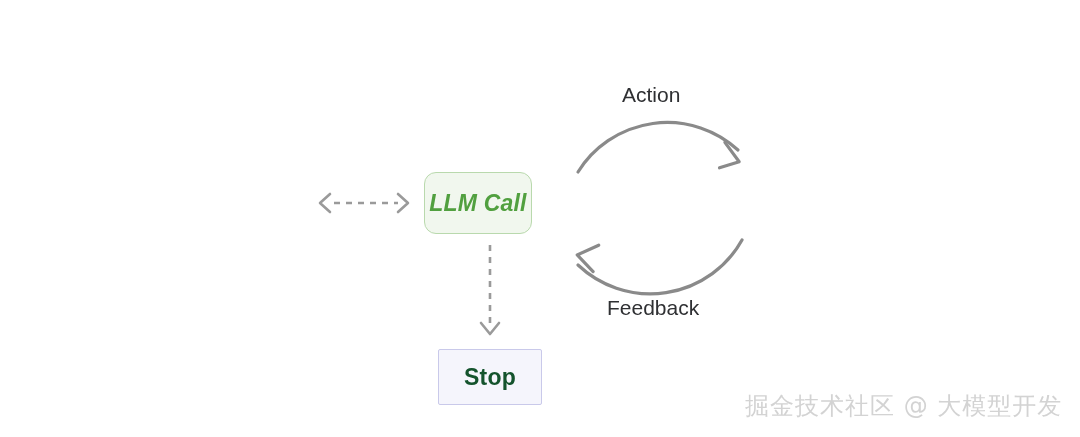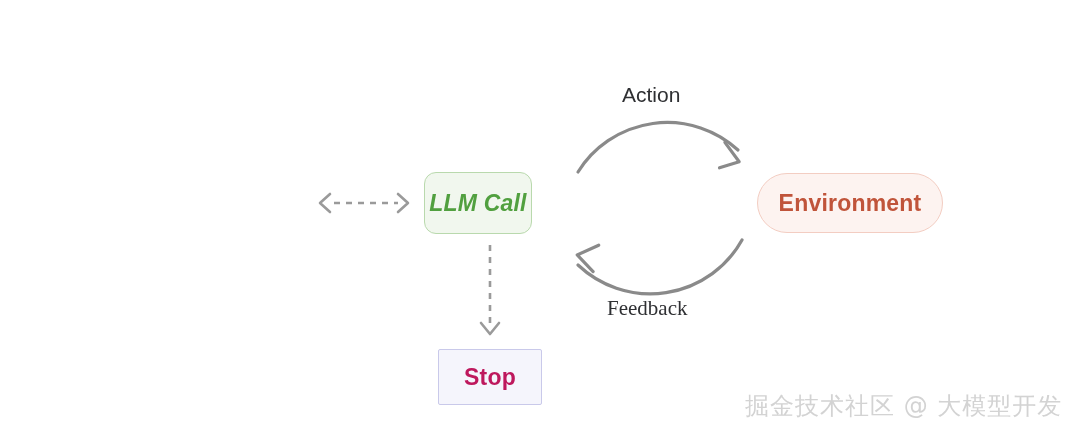--- a/index.html
+++ b/index.html
@@ -70,39 +70,38 @@
 
   
   #node-stop {
     left: 438px;
     top: 349px;
     width: 104px;
     height: 56px;
     border-radius: 2px;
     background: #f5f5fc;
     border: 1.5px solid #c9c9ea;
-    color: #be185d;
+    color: #14532d;
     font-size: 23px;
   }
 
   .edge-label {
     position: absolute;
     color: #2f3033;
     font-size: 21px;
     font-weight: normal;
     white-space: nowrap;
   }
   #label-action {
     left: 622px;
     top: 83px;
   }
   #label-feedback {
     left: 607px;
     top: 296px;
-    font-family: Liberation Serif, serif;
   }
 
   #arrows-layer {
     position: absolute;
     left: 0;
     top: 0;
     width: 1080px;
     height: 437px;
     pointer-events: none;
   }
@@ -150,23 +149,20 @@
       <line x1="490" y1="245" x2="490" y2="323" stroke="#9a9a9a" stroke-width="2.6" stroke-dasharray="6 6" stroke-linecap="butt"></line>
       <path d="M 481 323 L 490 334 L 499 323" fill="none" stroke="#9a9a9a" stroke-width="2.6" stroke-linecap="round" stroke-linejoin="round"></path>
     </g>
   </svg>
 
 
   <div class="node" id="node-llm-call">
     <span>LLM Call</span>
   </div>
 
-  <div class="node" id="node-environment">
-    <span>Environment</span>
-  </div>
 
   <div class="node" id="node-stop">
     <span>Stop</span>
   </div>
 
   <div class="edge-label" id="label-action">Action</div>
 
   <div class="edge-label" id="label-feedback">Feedback</div>
 
   <div id="watermark">掘金技术社区 @ 大模型开发</div>

